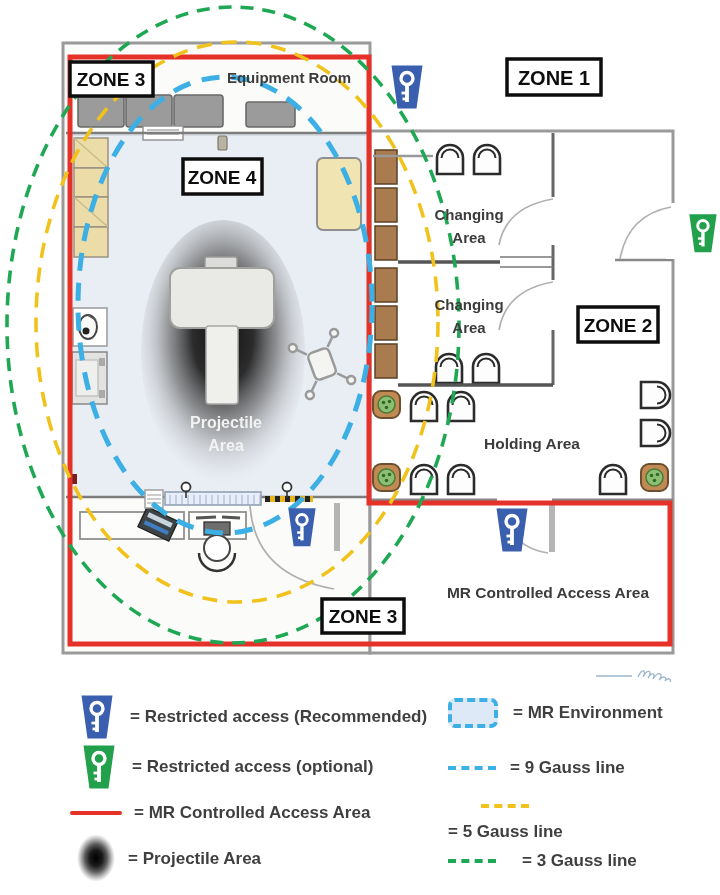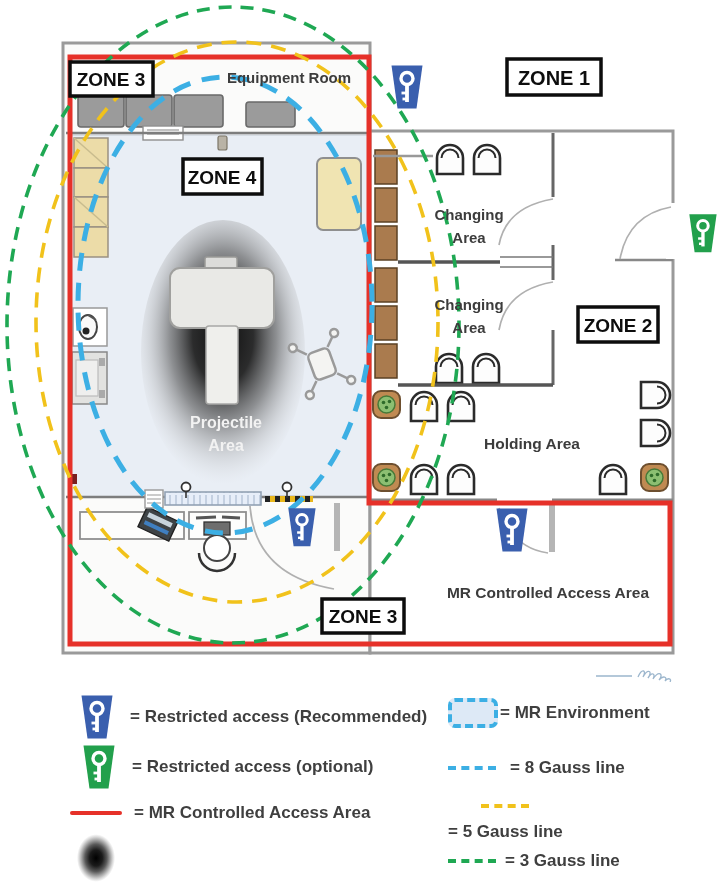--- a/index.html
+++ b/index.html
@@ -265,36 +265,37 @@
     <span class="legend-label">= Restricted access (optional)</span>
   </div>
 
   <div class="legend-row" style="left:70px;top:800px;height:26px;gap:12px;justify-content:flex-end;">
     <span class="icon-slot red-line-swatch"></span>
     <span class="legend-label">= MR Controlled Access Area</span>
   </div>
 
   <div class="legend-row" style="left:76px;top:834px;gap:12px;">
     <span class="icon-slot blob-swatch"></span>
-  </div>
-
-  <div class="legend-row" style="left:448px;top:698px;gap:2px;text-align:right;">
+    <span class="legend-label">= Projectile Area</span>
+  </div>
+
+  <div class="legend-row" style="left:448px;top:698px;gap:15px;text-align:right;">
     <span class="icon-slot mrenv-swatch"></span>
     <span class="legend-label">= MR Environment</span>
   </div>
 
   <div class="legend-row" style="left:448px;top:756px;height:24px;gap:14px;">
     <span class="icon-slot dash-swatch"></span>
-    <span class="legend-label">= 8 Gauss line</span>
+    <span class="legend-label">= 9 Gauss line</span>
   </div>
 
   <div class="legend-row" style="left:448px;top:804px;height:24px;gap:14px;flex-direction:column;">
     <span class="icon-slot dash-swatch yellow"></span>
     <span class="legend-label">= 5 Gauss line</span>
   </div>
 
-  <div class="legend-row" style="left:448px;top:849px;height:24px;gap:9px;">
+  <div class="legend-row" style="left:448px;top:849px;height:24px;gap:26px;">
     <span class="icon-slot dash-swatch green"></span>
     <span class="legend-label">= 3 Gauss line</span>
   </div>
 
 </div>
 </div>
 
 </body></html>

